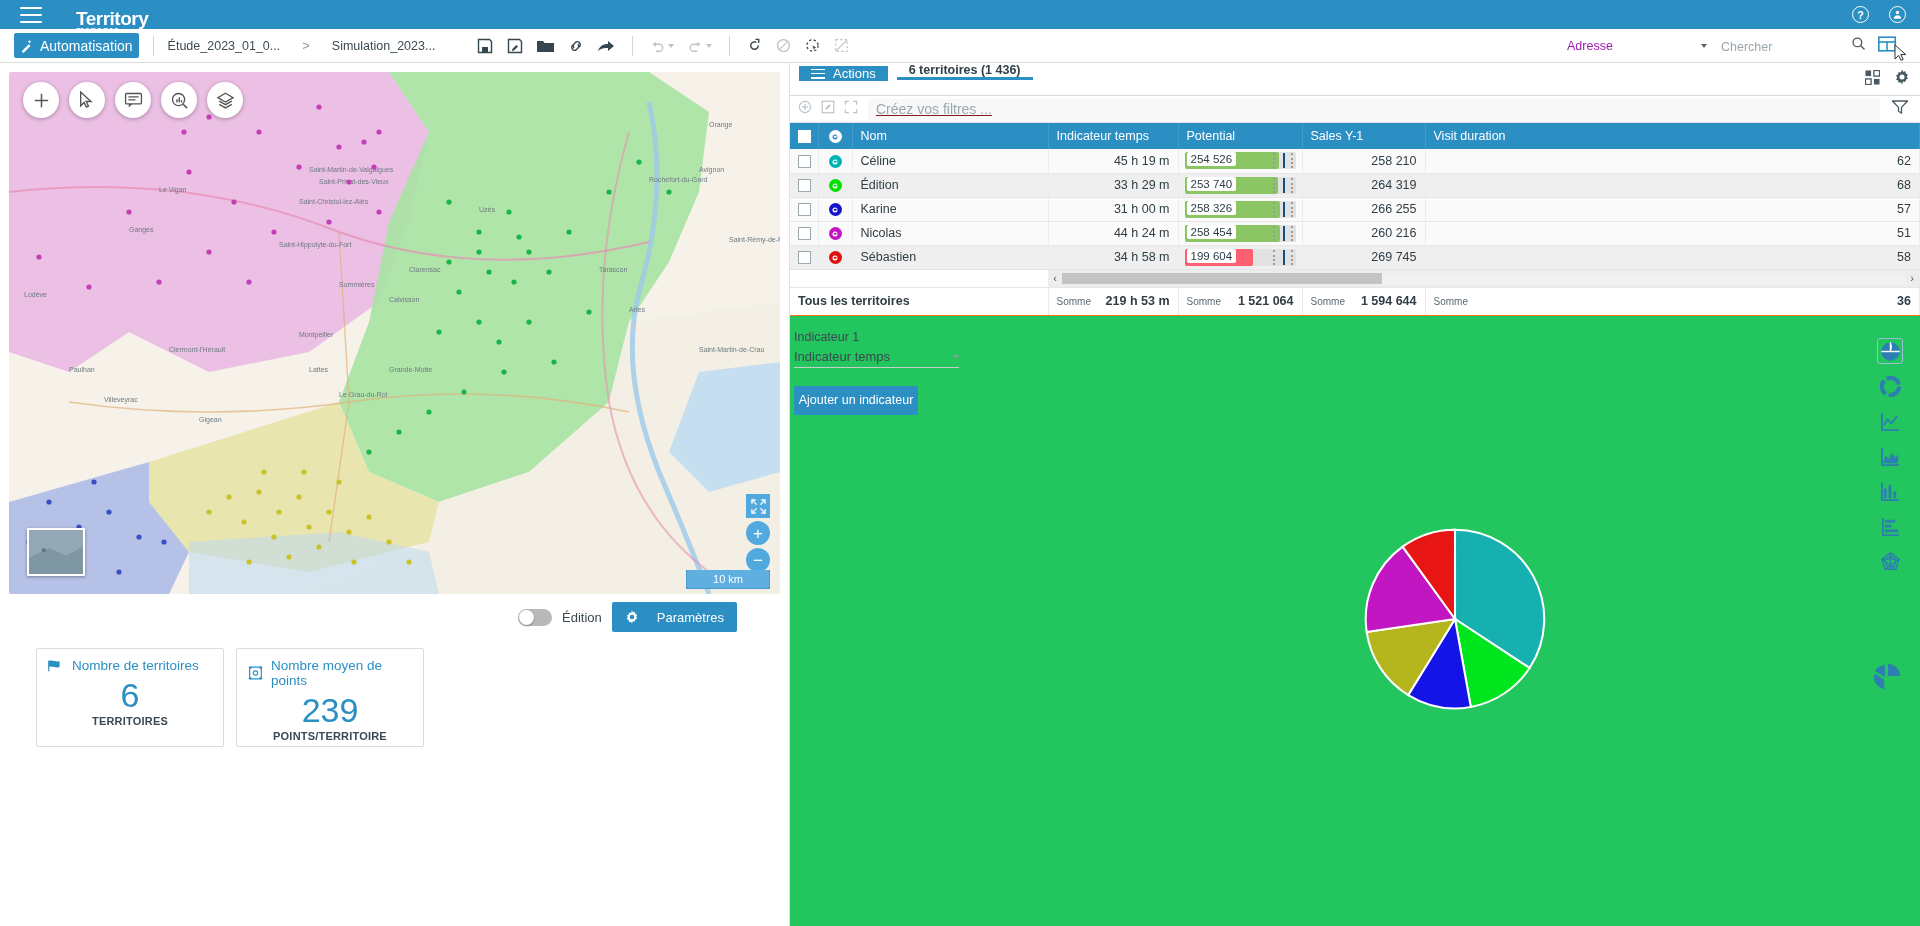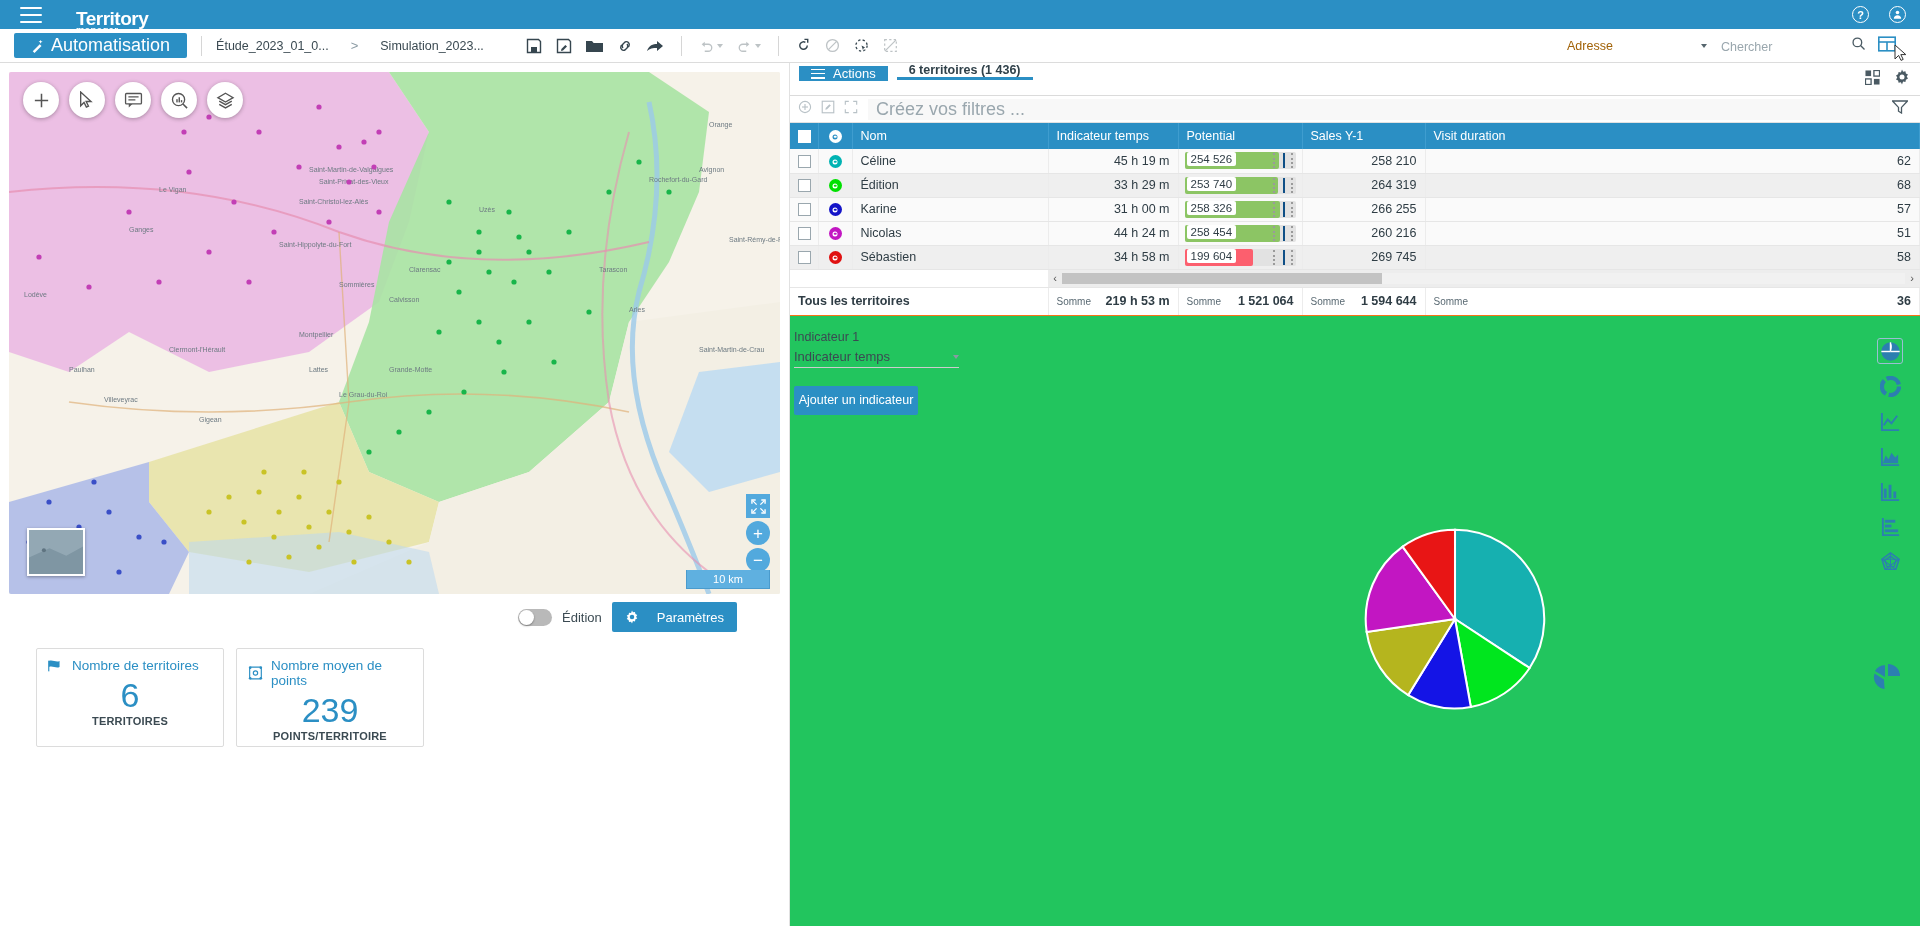--- a/index.html
+++ b/index.html
@@ -21,32 +21,32 @@
   .brand-main { font-size: 19px; font-weight: bold; letter-spacing: -0.5px; }
   .brand-sub { font-size: 9.5px; font-weight: bold; margin-top: -3px; letter-spacing: 0.4px;}
   .topbar-right { position: absolute; right: 14px; display: flex; gap: 20px; align-items:center;}
   .circ-icon { width: 17px; height: 17px; border-radius: 50%; border: 1.6px solid #fff;
     display: flex; align-items: center; justify-content: center; font-size: 11px;
     font-weight: bold; cursor: pointer; }
 
   
   .toolbar { height: 34px; display: flex; align-items: center; border-bottom: 1px solid #dcdcdc;
     background: #fff; padding-left: 14px; position: relative; }
-  .auto-btn { background: #2b8fc4; color: #fff; font-size: 18px; height: 25px;
-    display: flex; align-items: center; gap: 6px; padding: 0 17px; border-radius: 2px; cursor:pointer;}
+  .auto-btn { background: #2b8fc4; color: #fff; font-size: 14px; height: 25px;
+    display: flex; align-items: center; gap: 6px; padding: 0 6px; border-radius: 2px; cursor:pointer;}
   .vsep { width: 1px; height: 20px; background: #d6d6d6; margin: 0 14px; }
   .crumb { font-size: 12.5px; color: #3b4a52; cursor: pointer; }
   .crumb-sep { color: #8a9aa3; font-size: 13px; margin: 0 22px; }
   .tool-icons { display: flex; align-items: center; gap: 14px; margin-left: 42px; color:#2f3d45;}
   .tool-icons .ti { cursor: pointer; display: flex; align-items: center; }
   .ti.dim { opacity: 0.32; }
   .caret { width: 0; height: 0; border-left: 3.5px solid transparent;
     border-right: 3.5px solid transparent; border-top: 4px solid currentColor; margin-left: 3px; }
   .toolbar-right { position: absolute; right: 10px; display: flex; align-items: center; gap: 0; }
-  .addr-select { font-size: 12.5px; color: #a16207; width: 140px; display: flex;
+  .addr-select { font-size: 12.5px; color: #a21caf; width: 140px; display: flex;
     align-items: center; justify-content: space-between; cursor: pointer; }
   .search-wrap { margin-left: 14px; width: 130px; }
   .search-input { border: none; outline: none; font-size: 12.5px; color: #9aa7ae;
     font-family: "Liberation Sans", sans-serif; width: 100%; }
   .search-input::placeholder { color: #9aa7ae; }
 
   
   .main { display: flex; height: 863px; }
   .left-col { width: 789px; display: flex; flex-direction: column; }
   .right-col { width: 1131px; display: flex; flex-direction: column; border-left: 1px solid #e1e1e1;}
@@ -102,22 +102,22 @@
     font-size: 12.5px; font-weight: bold; color: #30414a; border-bottom: 3px solid #2b8fc4;
     cursor: pointer; }
   .tabs-right { position: absolute; right: 10px; top: 0; height: 100%;
     display: flex; align-items: center; gap: 14px; color: #4a5a63; }
 
   
   .filter-bar { height: 27px; display: flex; align-items: center; gap: 10px;
     padding-left: 8px; border-bottom: 1px solid #e2e2e2; background: #fff; position: relative;}
   .filter-icons { display: flex; gap: 9px; color: #b9c2c7; }
   .filter-input { flex: 1; border: none; outline: none; background: #f8f8f8; height: 21px;
-    font-size: 18px; color: #7f1d1d; padding-left: 8px; margin-right: 40px;
-    font-family: "Liberation Sans", sans-serif; }
+    font-size: 14px; color: #7f1d1d; padding-left: 8px; margin-right: 40px;
+    font-family: "Liberation Sans", sans-serif; text-decoration: underline; }
   .filter-input::placeholder { color: #9aa7ae; }
   .funnel { position: absolute; right: 12px; color: #4a5a63; }
 
   
   .tbl { width: 100%; border-collapse: collapse; table-layout: fixed; }
   .tbl th { background: #2b8fc4; color: #fff; font-size: 12.5px; font-weight: normal;
     text-align: left; padding: 6px 8px; height: 25px; border-right: 1px solid #3f9dcf; }
   .tbl td { font-size: 12.5px; color: #2f3d45; padding: 4px 8px; height: 24px;
     border-bottom: 1px solid #e6e6e6; border-right: 1px solid #ececec; }
   .tbl tr.odd td { background: #fafafa; }

